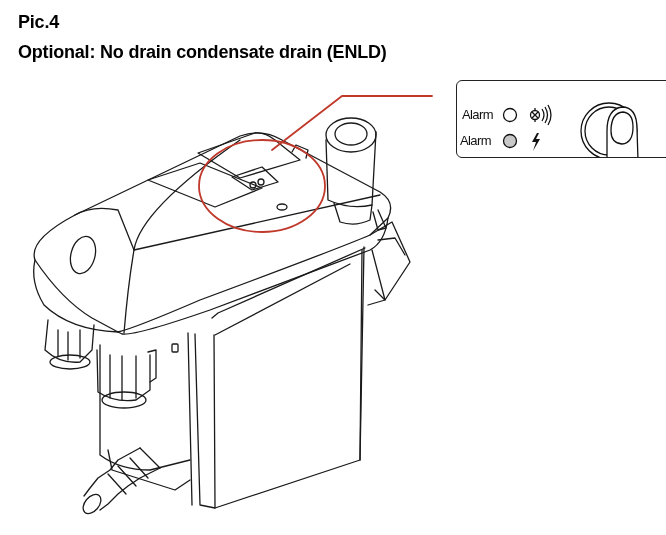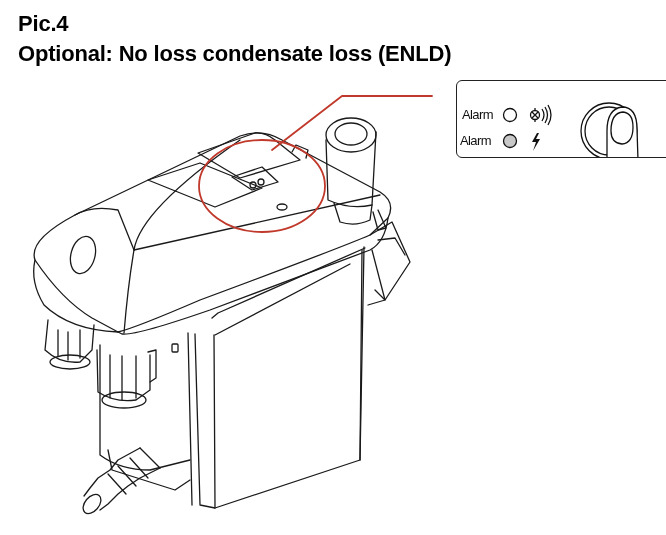--- a/index.html
+++ b/index.html
@@ -1,30 +1,30 @@
 <!DOCTYPE html>
 <html><head>
   <meta charset="utf-8">
   <style>
     html, body { margin: 0; padding: 0; background: #ffffff; }
     body { width: 666px; height: 535px; position: relative; overflow: hidden; font-family: "Liberation Sans", sans-serif; }
-    .title { position: absolute; left: 18px; font-weight: bold; font-size: 22px; color: #000; line-height: 1; letter-spacing: -0.2px; }
+    .title { position: absolute; left: 18px; font-weight: bold; font-size: 18px; color: #000; line-height: 1; letter-spacing: -0.2px; }
     .t1 { top: 13px; }
     .t2 { top: 43px; }
     svg.drawing { position: absolute; left: 0; top: 0; }
     .panel { position: absolute; left: 456px; top: 80px; width: 222px; height: 78px; border: 1.5px solid #222; border-radius: 6px; background: #fff; box-sizing: border-box; overflow: hidden; }
     .lbl { position: absolute; font-size: 13px; color: #111; letter-spacing: -0.6px; font-family: "Liberation Sans", sans-serif; }
     .alarm { left: 5px; top: 26px; }
     .power { left: 3px; top: 52px; }
   </style>
 </head>
 <body>
 
 <div class="title t1">Pic.4</div>
-<div class="title t2">Optional: No loss condensate loss (ENLD)</div>
+<div class="title t2">Optional: No drain condensate drain (ENLD)</div>
 
 <svg class="drawing" width="666" height="535" viewBox="0 0 666 535" fill="none" stroke="#1a1a1a" stroke-width="1.3" stroke-linejoin="round" stroke-linecap="round">
 
   <path d="M75 215 L240 136 Q262 128 282 140 L380 192 Q396 202 388 218 L370 235 Q340 248 200 300 Q135 328 118 332 L92 318 Q62 300 35 260 Q28 240 75 215 Z"></path>
   <path d="M35 260 Q30 282 44 305 Q70 330 118 332"></path>
   <path d="M118 332 L122 334 Q135 336 210 310 L370 250 Q385 242 388 218"></path>
   <path d="M75 215 Q92 205 118 210 L134 250 Q128 285 124 333"></path>
   <path d="M134 250 L380 195"></path>
   <path d="M134 250 Q140 210 240 140"></path>
 

